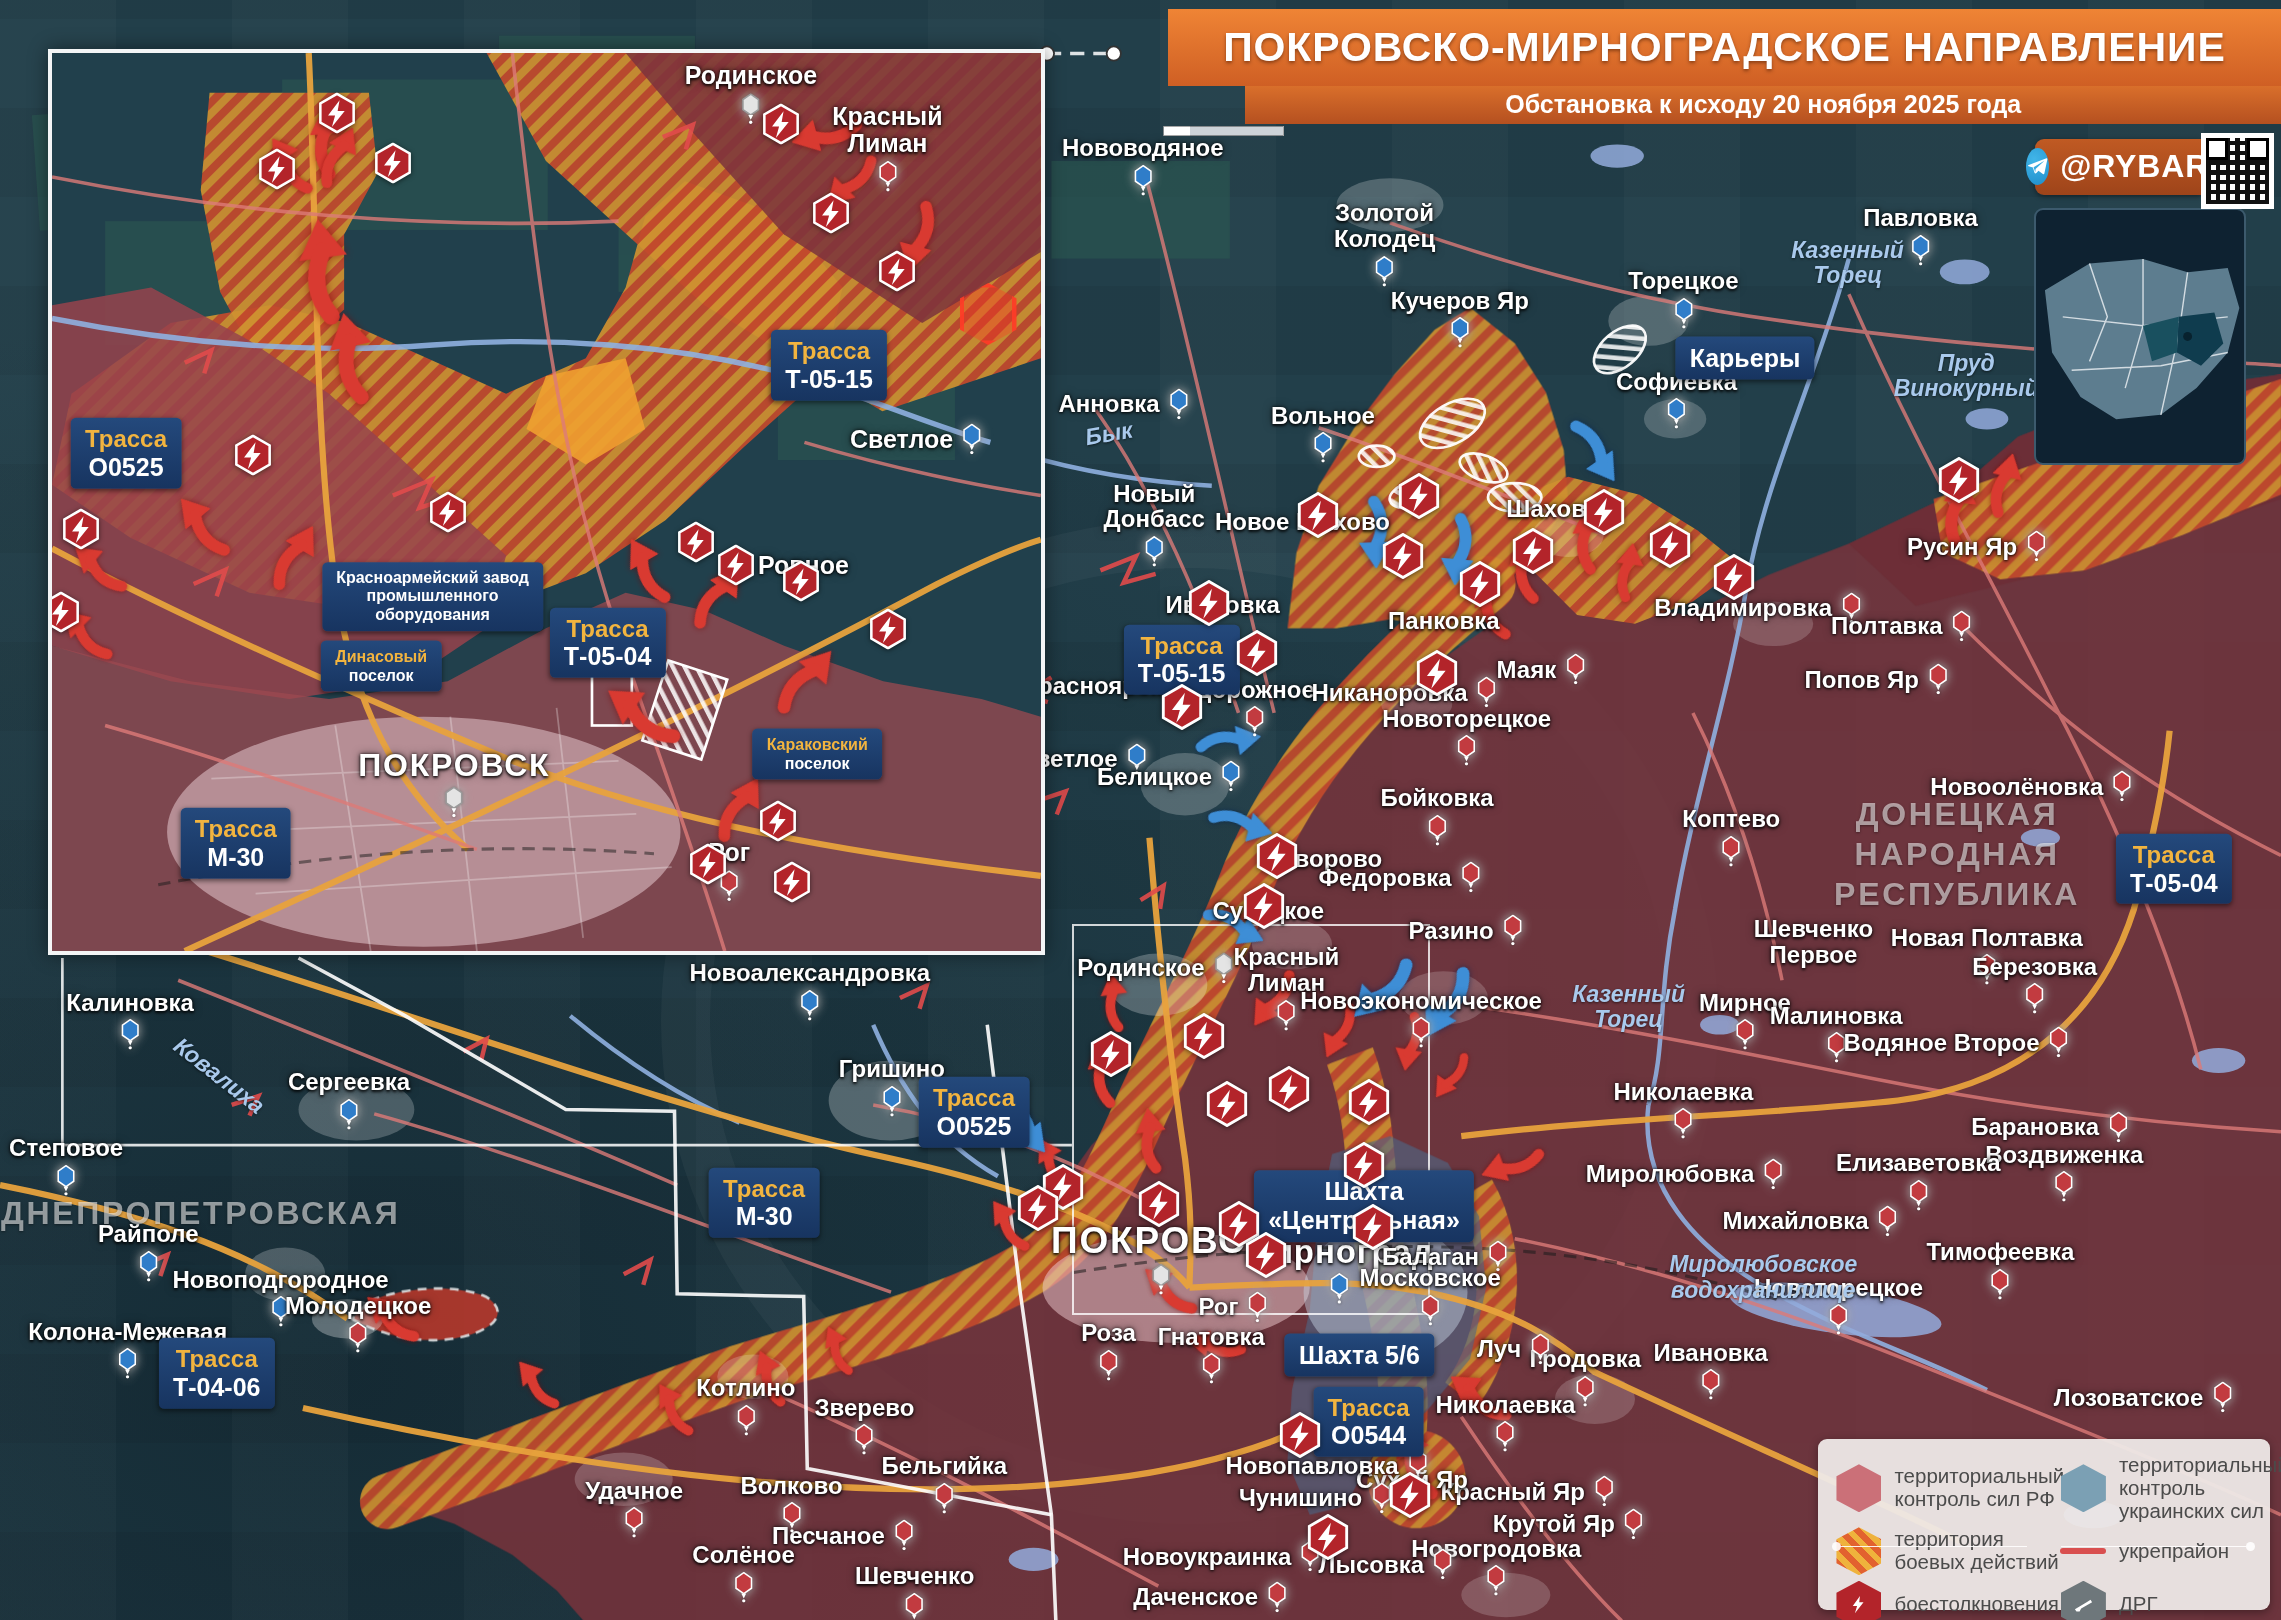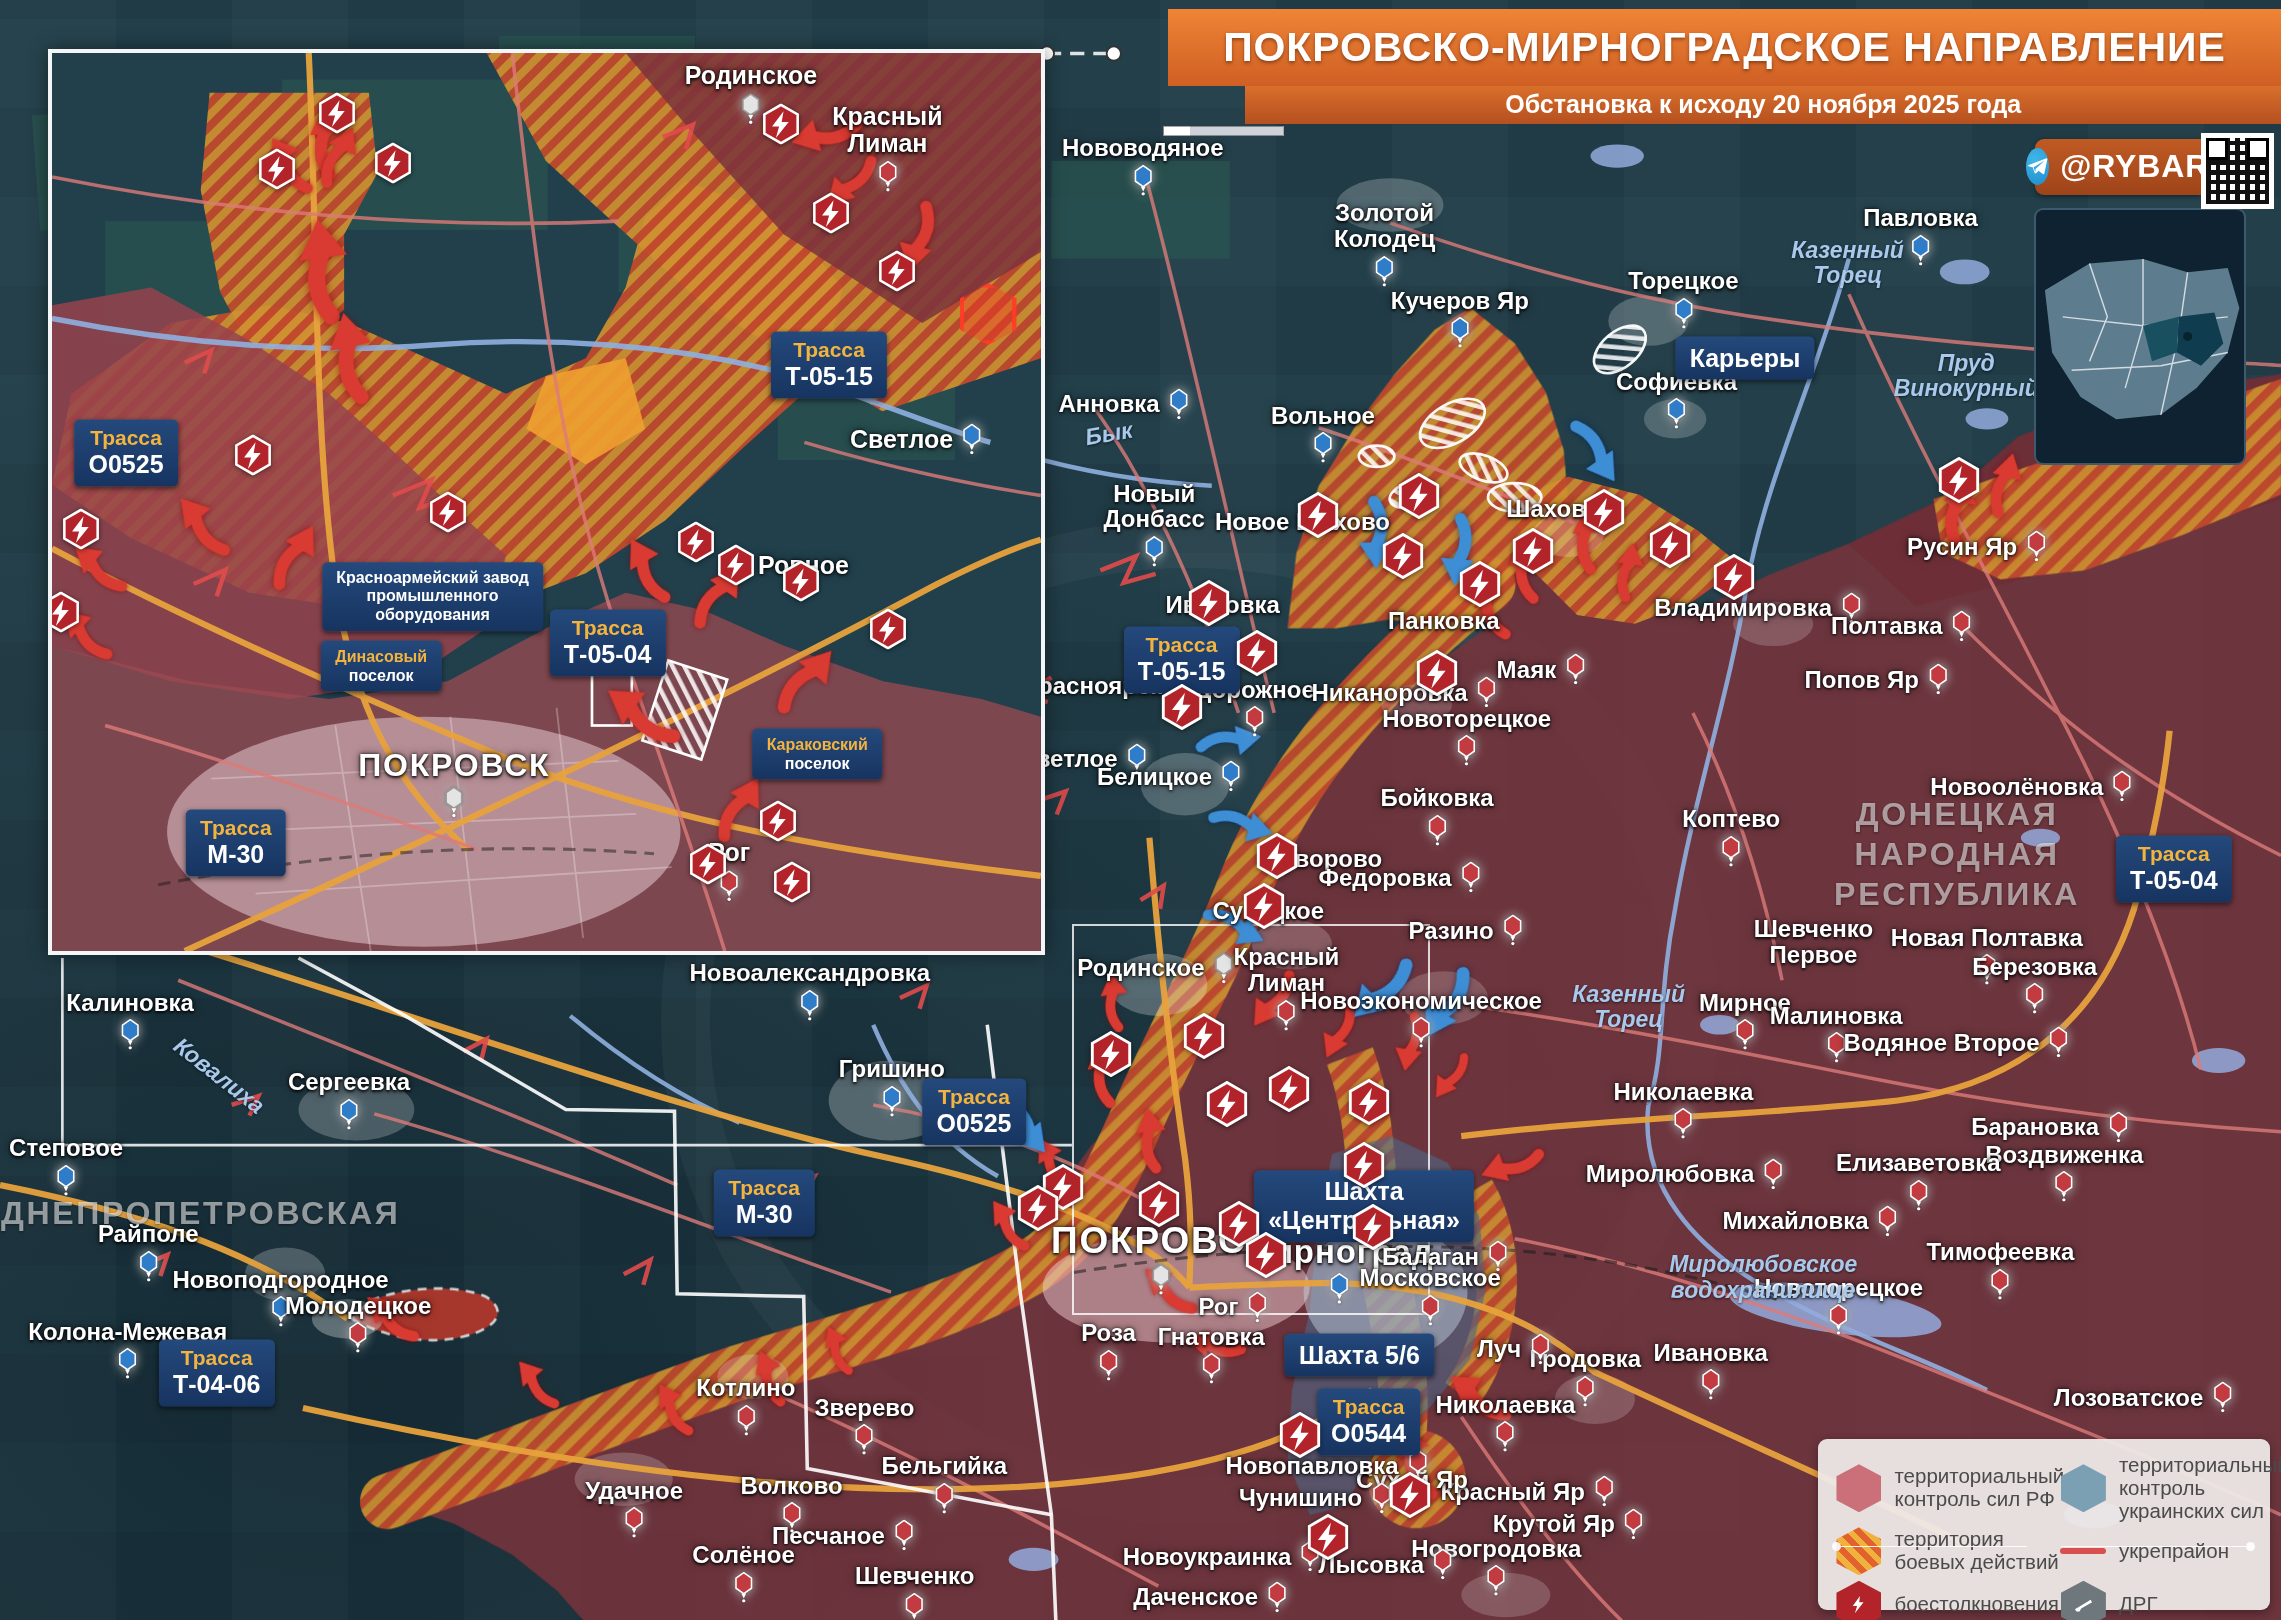--- a/index.html
+++ b/index.html
@@ -37,21 +37,21 @@
   .arrow{position:absolute;width:41px;height:64px;z-index:35}
   .arrow svg{width:100%;height:100%;overflow:visible}
   .arrow-red svg *{fill:#d93a31;stroke:#d93a31}
   .arrow-red{filter:drop-shadow(0 0 2.7px rgba(120,0,0,.6))}
   .arrow-blue svg *{fill:#3e8ed6;stroke:#3e8ed6}
   .arrow-blue{filter:drop-shadow(0 0 2.7px rgba(0,30,80,.6))}
   .arrow svg path{fill:none!important;stroke-width:12;stroke-linecap:round}
   .mbox{position:absolute;transform:translate(-50%,-50%);background:linear-gradient(180deg,#24497c,#173460);
         border-radius:5.3px;padding:7.1px 14.3px;z-index:50;text-align:center;line-height:1.15;
         box-shadow:0 1.8px 5.3px rgba(0,0,0,.5);white-space:nowrap}
-  .bx-y{color:#f2b43f;font-weight:700;font-size:21px;display:block}
+  .bx-y{color:#f2b43f;font-weight:700;font-size:24px;display:block}
   .bx-w{color:#fff;font-weight:700;font-size:25px;display:block}
   .mbox.small .bx-y,.mbox.small .bx-w{font-size:16px}
   .region{position:absolute;transform:translate(-50%,-50%);color:rgba(255,255,255,.55);
           font-weight:700;font-size:32px;letter-spacing:2.7px;text-align:center;line-height:1.25;
           text-transform:uppercase;z-index:30;text-shadow:0 0.9px 2.7px rgba(0,0,0,.4);white-space:nowrap}
   .river{position:absolute;transform:translate(-50%,-50%);color:#a9c9ec;font-style:italic;
          font-weight:700;font-size:23px;text-align:center;line-height:1.1;z-index:30;
          text-shadow:0 0.9px 2.7px rgba(0,0,0,.6);white-space:nowrap}
   
   .hdr1{left:51.2%;top:0.55%;width:48.8%;height:4.75%;background:linear-gradient(180deg,#ef8435,#cf5f24);

